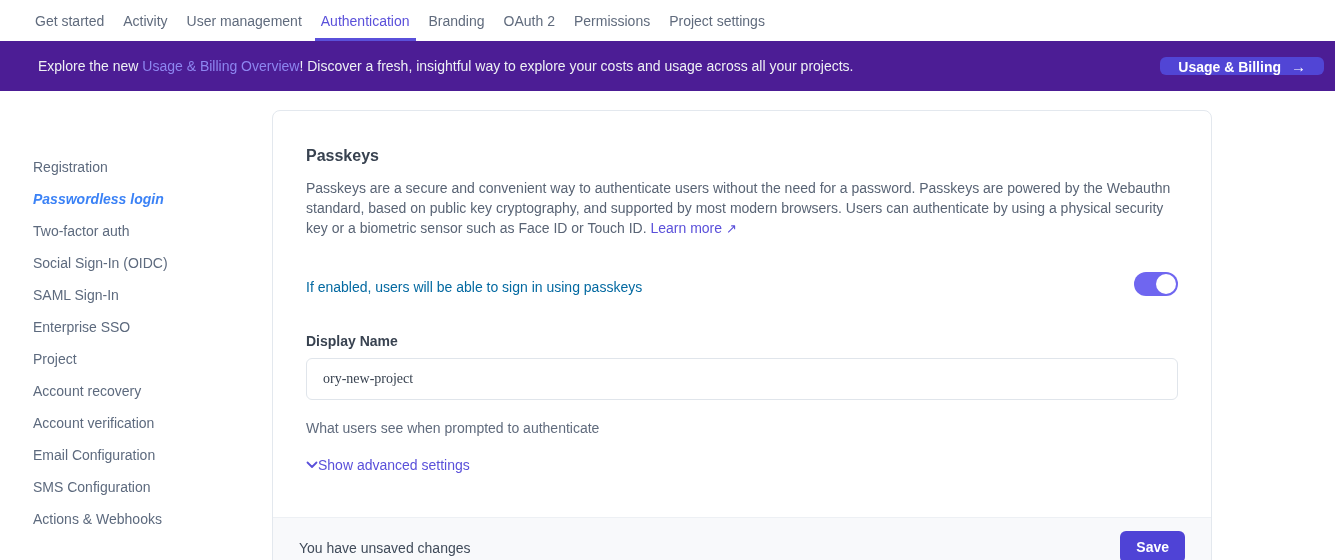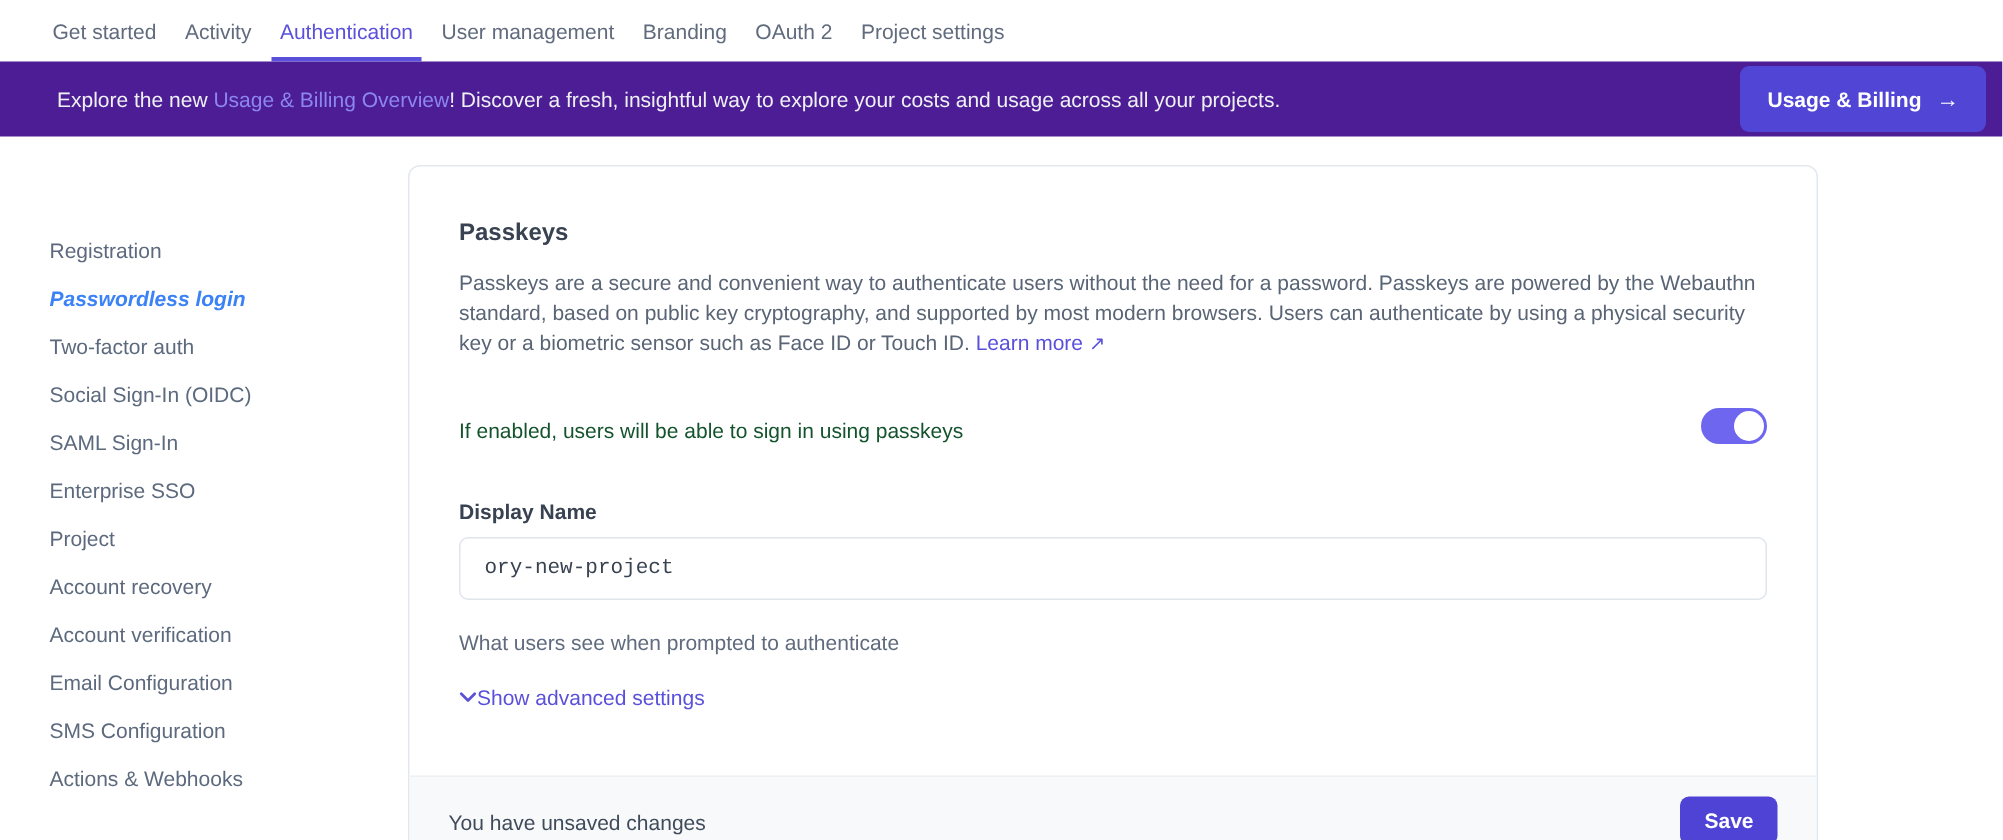--- a/index.html
+++ b/index.html
@@ -14,22 +14,22 @@
   .nav-item.active { color:#5a50da; font-weight:500; }
   .nav-item.active::after { content:""; position:absolute; left:-6px; right:-6px;
     bottom:0; height:3px; background:#5a50da; }
 
   
   .banner { height:50px; background:#4c1d95; display:flex; align-items:center;
     padding:0 11px 0 38px; }
   .banner-text { font-size:14px; color:#eef0f4; flex:1; }
   .banner-link { color:#8d86f0; cursor:pointer; }
   .banner-btn { background:#5145d5; color:#fff; font-size:14px; font-weight:bold;
-    border:none; border-radius:6px; height:44px; padding:0 18px; cursor:pointer;
-    display:flex; align-items:center; font-family:inherit; }
+    border:none; border-radius:6px; height:18px; padding:0 18px; cursor:pointer;
+    display:flex; align-items:flex-end; font-family:inherit; }
   .banner-btn .arrow { margin-left:10px; font-weight:normal; font-size:15px; }
 
   
   .content { display:flex; align-items:flex-start; }
   .sidebar { width:272px; flex-shrink:0; padding:60px 0 0 33px; }
   .side-item { height:32px; display:flex; align-items:center; font-size:14px;
     color:#5d6a7e; cursor:pointer; white-space:nowrap; }
   .side-item.active { color:#3b82f6; font-weight:bold;font-style:italic; }
 
   .card { flex:1; margin:19px 123px 0 0; background:#fff;
@@ -37,54 +37,55 @@
     position:relative; overflow:hidden; }
   .card-body { padding:36px 33px 0 33px; }
 
   .card-title { font-size:16px; font-weight:bold; color:#384250; margin-bottom:13px; }
   .card-desc { font-size:14px; line-height:20px; color:#596475; }
   .inline-link { color:#5a50da; cursor:pointer; text-decoration:none; }
   .inline-link .ext { font-size:13px; }
 
   .toggle-row { margin-top:33px; display:flex; align-items:center; justify-content:space-between; }
   .field-label { font-size:14px; font-weight:bold; color:#384250; }
-  .field-sub { font-size:14px; color:#14532d; margin-top:6px;text-align:right; }
+  .field-sub { font-size:14px; color:#0369a1; margin-top:6px;text-align:right; }
   .toggle { width:44px; height:24px; border-radius:12px; background:#6f66f0;
     position:relative; cursor:pointer; flex-shrink:0; }
   .toggle .knob { position:absolute; top:2px; right:2px; width:20px; height:20px;
     border-radius:50%; background:#fff; }
 
   .input-block { margin-top:37px; }
   .text-input { margin-top:9px; width:100%; height:42px; border:1px solid #e0e5eb;
     border-radius:6px; padding:0 16px; font-size:14px; color:#384250;
-    font-family:Liberation Mono, monospace; background:#fff; outline:none; display:block; }
+    font-family:Liberation Serif, serif; background:#fff; outline:none; display:block; }
   .helper { margin-top:20px; font-size:14px; color:#606b7d; }
 
   .advanced { margin-top:21px; display:flex; align-items:center; gap:0;
     color:#5a50da; font-size:14px; cursor:pointer; }
   .chev { display:flex; align-items:center; }
 
   .card-footer { position:absolute; left:0; right:0; top:406px; height:74px;
     background:#f8f9fb; border-top:1px solid #edf0f4; display:flex;
     align-items:flex-start; justify-content:space-between; padding:13px 26px 0 26px; }
   .footer-status { font-size:14px; color:#404b5a; padding-top:9px; }
   .save-btn { background:#4f43d6; color:#fff; border:none; border-radius:6px;
     height:32px; padding:0 16px; font-size:14px; font-weight:bold;
     cursor:pointer; font-family:inherit; }
 </style>
 </head>
 <body>
 
 <div class="topnav">
   <div class="nav-item">Get started</div>
   <div class="nav-item">Activity</div>
+  <div class="nav-item">User management</div>
   <div class="nav-item active">Authentication</div>
-  <div class="nav-item">User management</div>
   <div class="nav-item">Branding</div>
   <div class="nav-item">OAuth 2</div>
+  <div class="nav-item">Permissions</div>
   <div class="nav-item">Project settings</div>
 </div>
 
 <div class="banner">
   <div class="banner-text"><span>Explore the new </span><span class="banner-link">Usage &amp; Billing Overview</span><span>! Discover a fresh, insightful way to explore your costs and usage across all your projects.</span></div>
   <button class="banner-btn">
     <span>Usage &amp; Billing</span>
     <span class="arrow">→</span>
   </button>
 </div>

